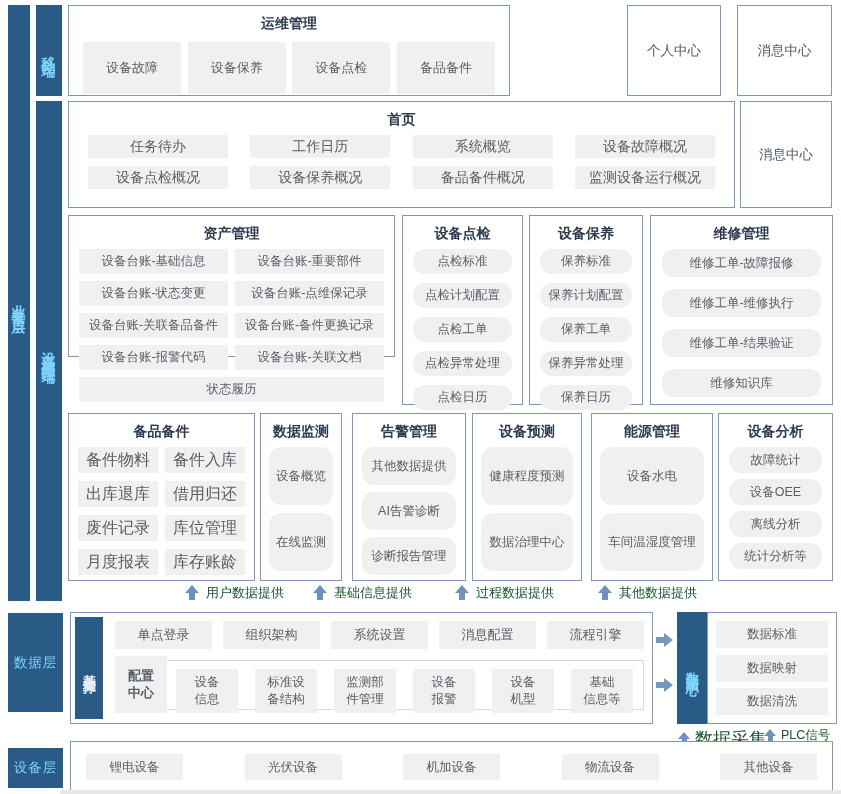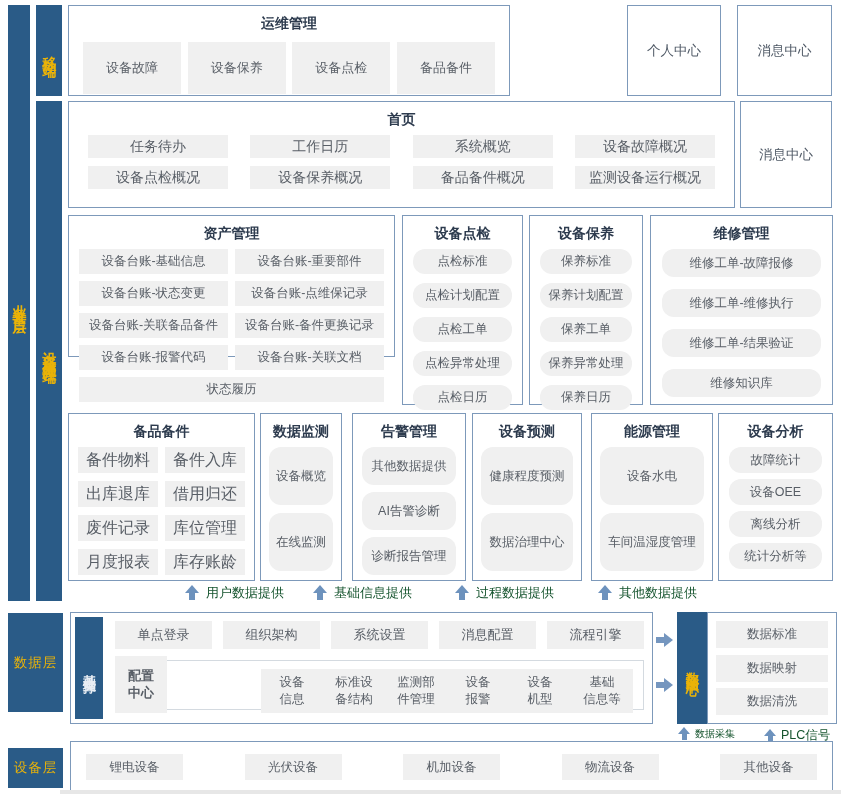--- a/index.html
+++ b/index.html
@@ -3,22 +3,22 @@
 <meta charset="utf-8">
 <style>
   * { margin:0; padding:0; box-sizing:border-box; }
   body { background:#ffffff; }
   #canvas {
     position:relative; width:841px; height:794px; overflow:hidden;
     background:#ffffff;
     font-family:"Liberation Sans","DejaVu Sans",sans-serif;
   }
   .box { position:absolute; background:#ffffff; border:1px solid #7d99ba; }
-  .bar { position:absolute; background:#2a5b87; color:#eab308;
-         display:flex; align-items:center; justify-content:center;font-family:Liberation Serif, serif; }
+  .bar { position:absolute; background:#2a5b87; color:#7dd3fc;
+         display:flex; align-items:center; justify-content:center; }
   .v { writing-mode:vertical-rl; text-orientation:upright; letter-spacing:4px;
        font-weight:bold; font-size:14px; }
   .hlabel { font-size:13.5px; letter-spacing:1px; }
   .sec-title { text-align:center; font-weight:bold; font-size:14px; color:#2d3b4e;
                padding:9px 0 6px; }
   .gi { background:#f0f0f0; color:#585e66; font-size:12.5px; line-height:1.3;
         display:flex; align-items:center; justify-content:center; text-align:center; }
   .cbox { display:flex; align-items:center; justify-content:center;
           font-size:13.5px; color:#4e5865; }
 
@@ -88,37 +88,37 @@
   #support-bar { position:absolute; left:4px; top:4px; width:28px; height:102px;
     background:#2a5b87; color:#e9eef4; display:flex; align-items:center; justify-content:center;
     writing-mode:vertical-rl; text-orientation:upright; font-weight:bold; font-size:13px; letter-spacing:2px; }
   #support-content { position:absolute; left:44px; top:8px; right:8px; bottom:8px; }
   .support-row1 { display:flex; justify-content:space-between; }
   .support-row1 .gi { width:97px; height:28px; font-size:13px; }
   .support-row2 { display:flex; align-items:center; margin-top:7px; }
   .config { width:52px; height:57px; font-size:13px; font-weight:bold;
             white-space:pre-line; z-index:1; position:relative; }
   .row2-box { flex:1; height:50px; border:1px solid #d4dae0; margin-left:-6px;
-    display:flex; justify-content:flex-end; align-items:center; padding:15px 10px 3px 14px; }
+    display:flex; justify-content:space-between; align-items:center; padding:15px 10px 3px 14px; }
   .row2-box .gi { width:62px; height:44px; font-size:12.5px; white-space:pre-line; }
 
   .arr-r { position:absolute; width:17px; height:14px; }
   .arr-r::before { content:""; position:absolute; right:0; top:0;
     border-top:7px solid transparent; border-bottom:7px solid transparent;
     border-left:9px solid #7596bf; }
   .arr-r::after { content:""; position:absolute; left:0; top:4px;
     width:9px; height:6px; background:#7596bf; }
   #arr-r1 { left:656px; top:633px; } #arr-r2 { left:656px; top:678px; }
 
   #gov-bar { left:677px; top:612px; width:30px; height:112px; letter-spacing:2px; font-size:13px; }
   #gov-box { left:707px; top:612px; width:130px; height:112px;
     display:flex; flex-direction:column; justify-content:space-between; padding:8px; }
   #gov-box .gi { height:27px; font-size:12.5px; }
 
-  #collect-flow-1 { left:678px; top:727px; font-size:10px; gap:5px; }
+  #collect-flow-1 { left:678px; top:727px; font-size:18px; gap:5px; }
   #collect-flow-2 { left:764px; top:727px; font-size:12.5px; gap:5px; }
   .flow.small .arr-u { width:12px; height:14px; }
   .flow.small .arr-u::before { border-left-width:6px; border-right-width:6px; border-bottom-width:7px; }
   .flow.small .arr-u::after { top:7px; left:3.5px; width:5px; height:6px; }
 
   
   #device-label { left:8px; top:748px; width:55px; height:40px; }
   #device-box { left:70px; top:741px; width:763px; height:50px; }
   .device-items { display:flex; justify-content:space-between; padding:0 15px; margin-top:12px; }
   .device-items .gi { width:97px; height:26px; }

